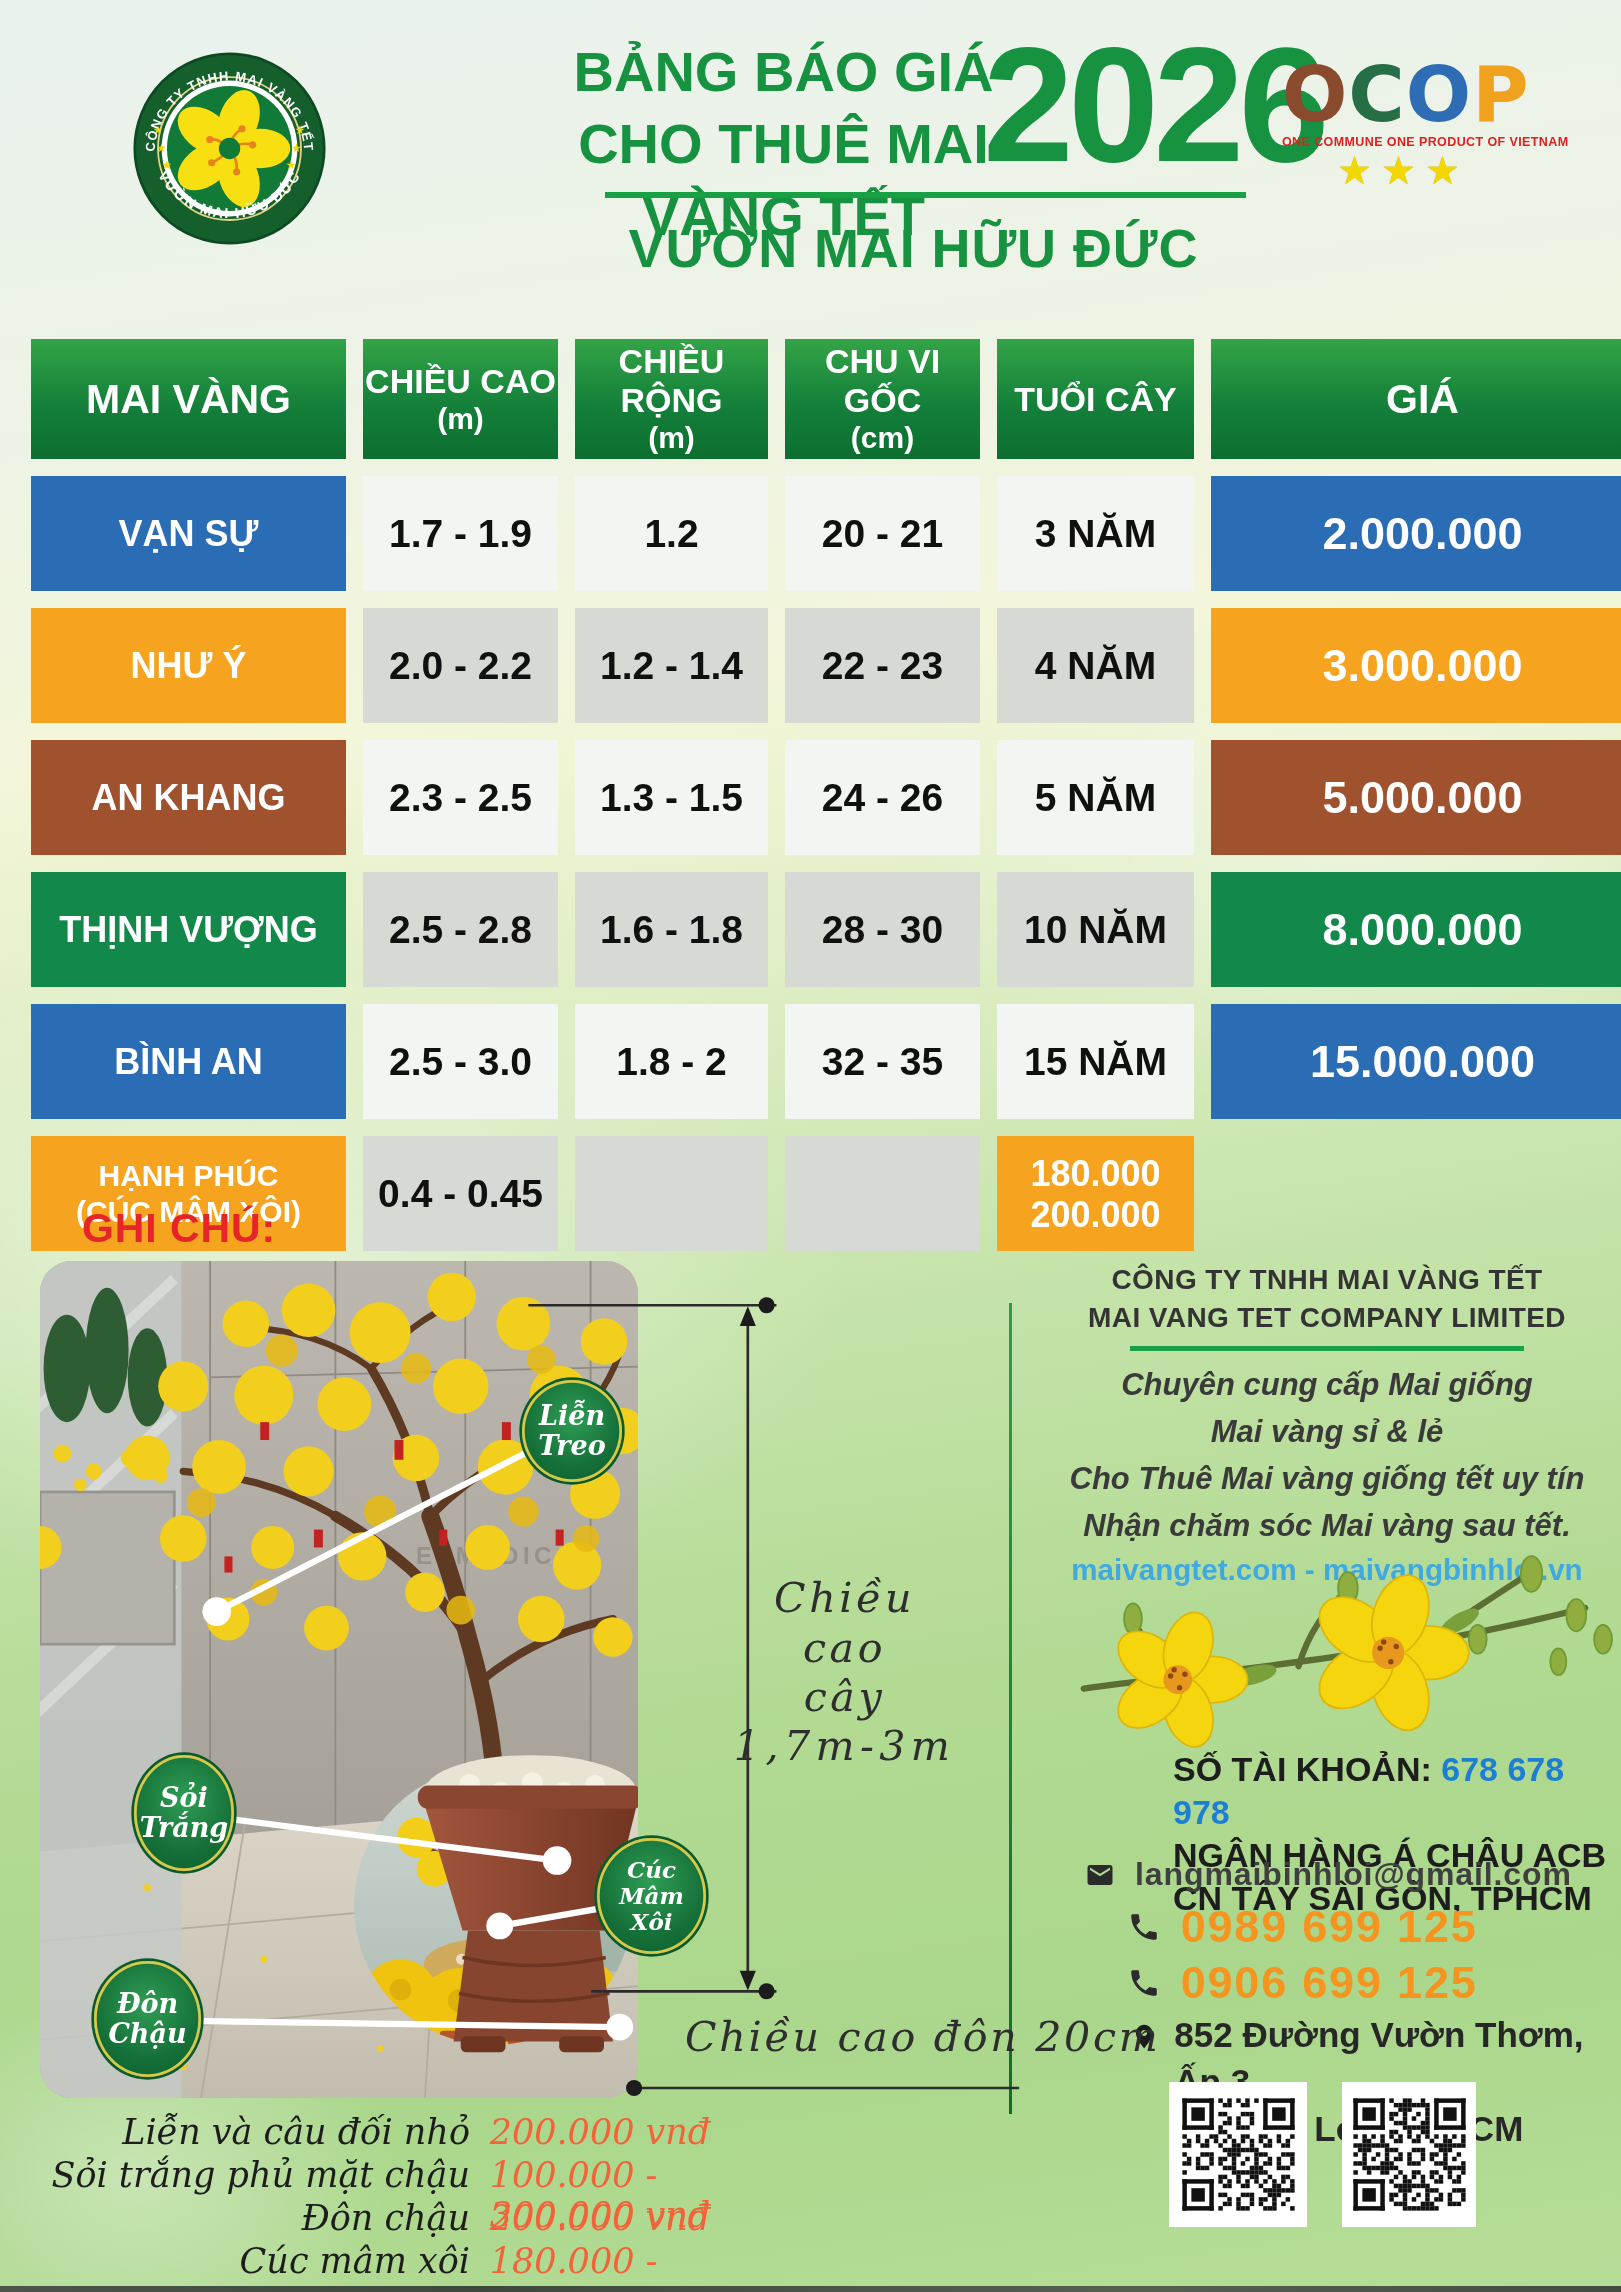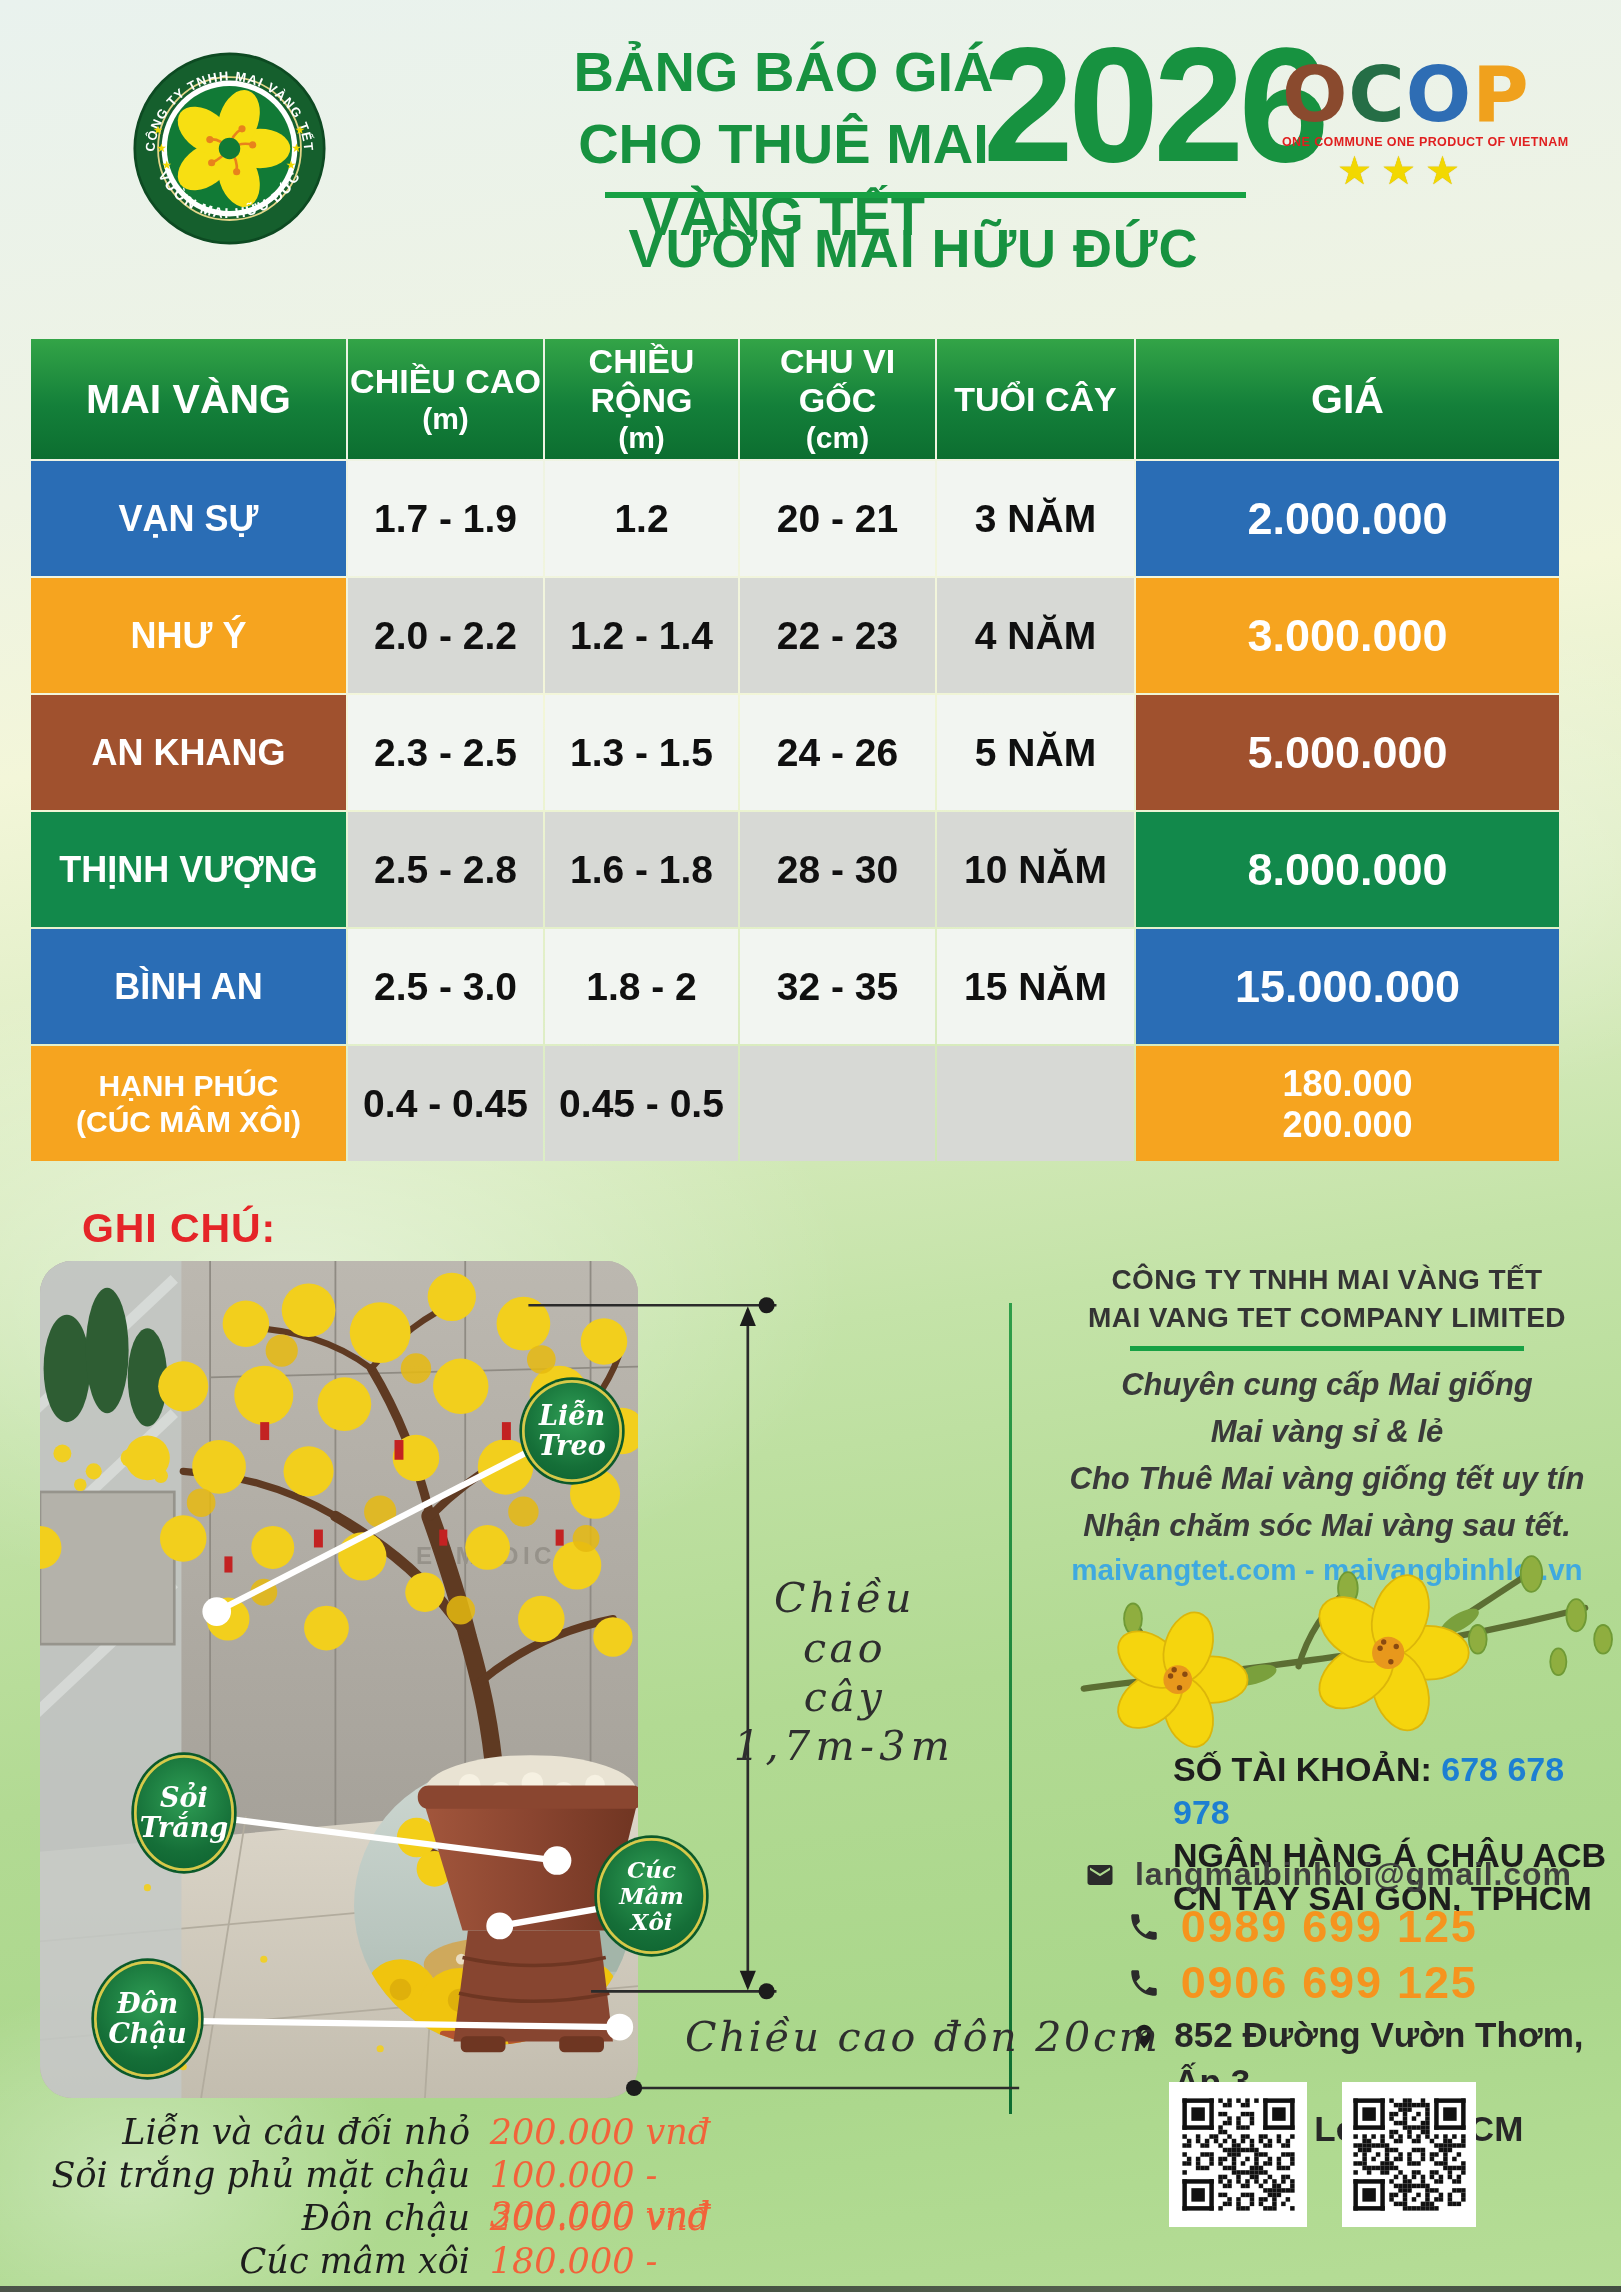--- a/index.html
+++ b/index.html
@@ -16,21 +16,21 @@
   .year{font-weight:800;font-size:163px;letter-spacing:-5.4px;line-height:170px;}
   .subtitle{font-weight:800;font-size:54px;text-align:center;letter-spacing:0.9px;}
   .rule{background:#17a144;}
   
   .ocop{width:242px;text-align:center;}
   .ocop-word{font-family:"DejaVu Sans",sans-serif;font-weight:800;font-size:77px;line-height:77px;letter-spacing:0.9px;}
   .ocop-tag{font-size:12.5px;font-weight:700;color:#e02020;margin-top:1.8px;letter-spacing:0.4px;white-space:nowrap;}
   .ocop-stars{font-size:39px;line-height:43px;color:#f2d800;letter-spacing:9px;margin-top:0px;text-shadow:0 0 0.9px #c9a500;}
   
   #price-table{display:grid;grid-template-columns:315px 195px 193px 195px 197px 423px;
-    grid-template-rows:120px 115px 115px 115px 115px 115px 115px;gap:2px;}
+    grid-template-rows:120px 115px 115px 115px 115px 115px 115px;gap:17px;}
   .cell{display:flex;flex-direction:column;align-items:center;justify-content:center;text-align:center;}
   .th{background:linear-gradient(180deg,#33a447 0%,#14803a 55%,#0c6e30 100%);color:#fff;font-weight:800;}
   .th-label{font-size:34px;line-height:39px;}
   .th-unit{font-size:30px;line-height:36px;font-weight:700;}
   .th-big{font-size:41px;}
   .name{color:#fff;font-weight:800;font-size:36px;line-height:41px;}
   .name.small{font-size:30px;line-height:36px;}
   .val{color:#101010;font-weight:700;font-size:39px;letter-spacing:0px;}
   .price{color:#fff;font-weight:800;font-size:45px;}
   .price.small{font-size:36px;line-height:41px;}
@@ -206,21 +206,20 @@
       <div class="cell val shade-a">32 - 35</div>
       <div class="cell val shade-a">15 NĂM</div>
       <div class="cell " style="background: rgb(42, 109, 181);">
         <div class="price">15.000.000</div>
       </div>
       <div class="cell " style="background: rgb(246, 164, 31);">
         <div class="name small">HẠNH PHÚC</div>
         <div class="name small">(CÚC MÂM XÔI)</div>
       </div>
       <div class="cell val shade-b">0.4 - 0.45</div>
-      <div class="cell val shade-b">0.45 - 0.5</div>
       <div class="cell val shade-b"></div>
       <div class="cell val shade-b"></div>
       <div class="cell " style="background: rgb(246, 164, 31);">
         <div class="price small">180.000</div>
         <div class="price small">200.000</div>
       </div>
     </div>
 
   <div class="abs" id="ghi-chu" style="left:38px;top:1205px;margin-left:44px;">GHI CHÚ:</div>
 

